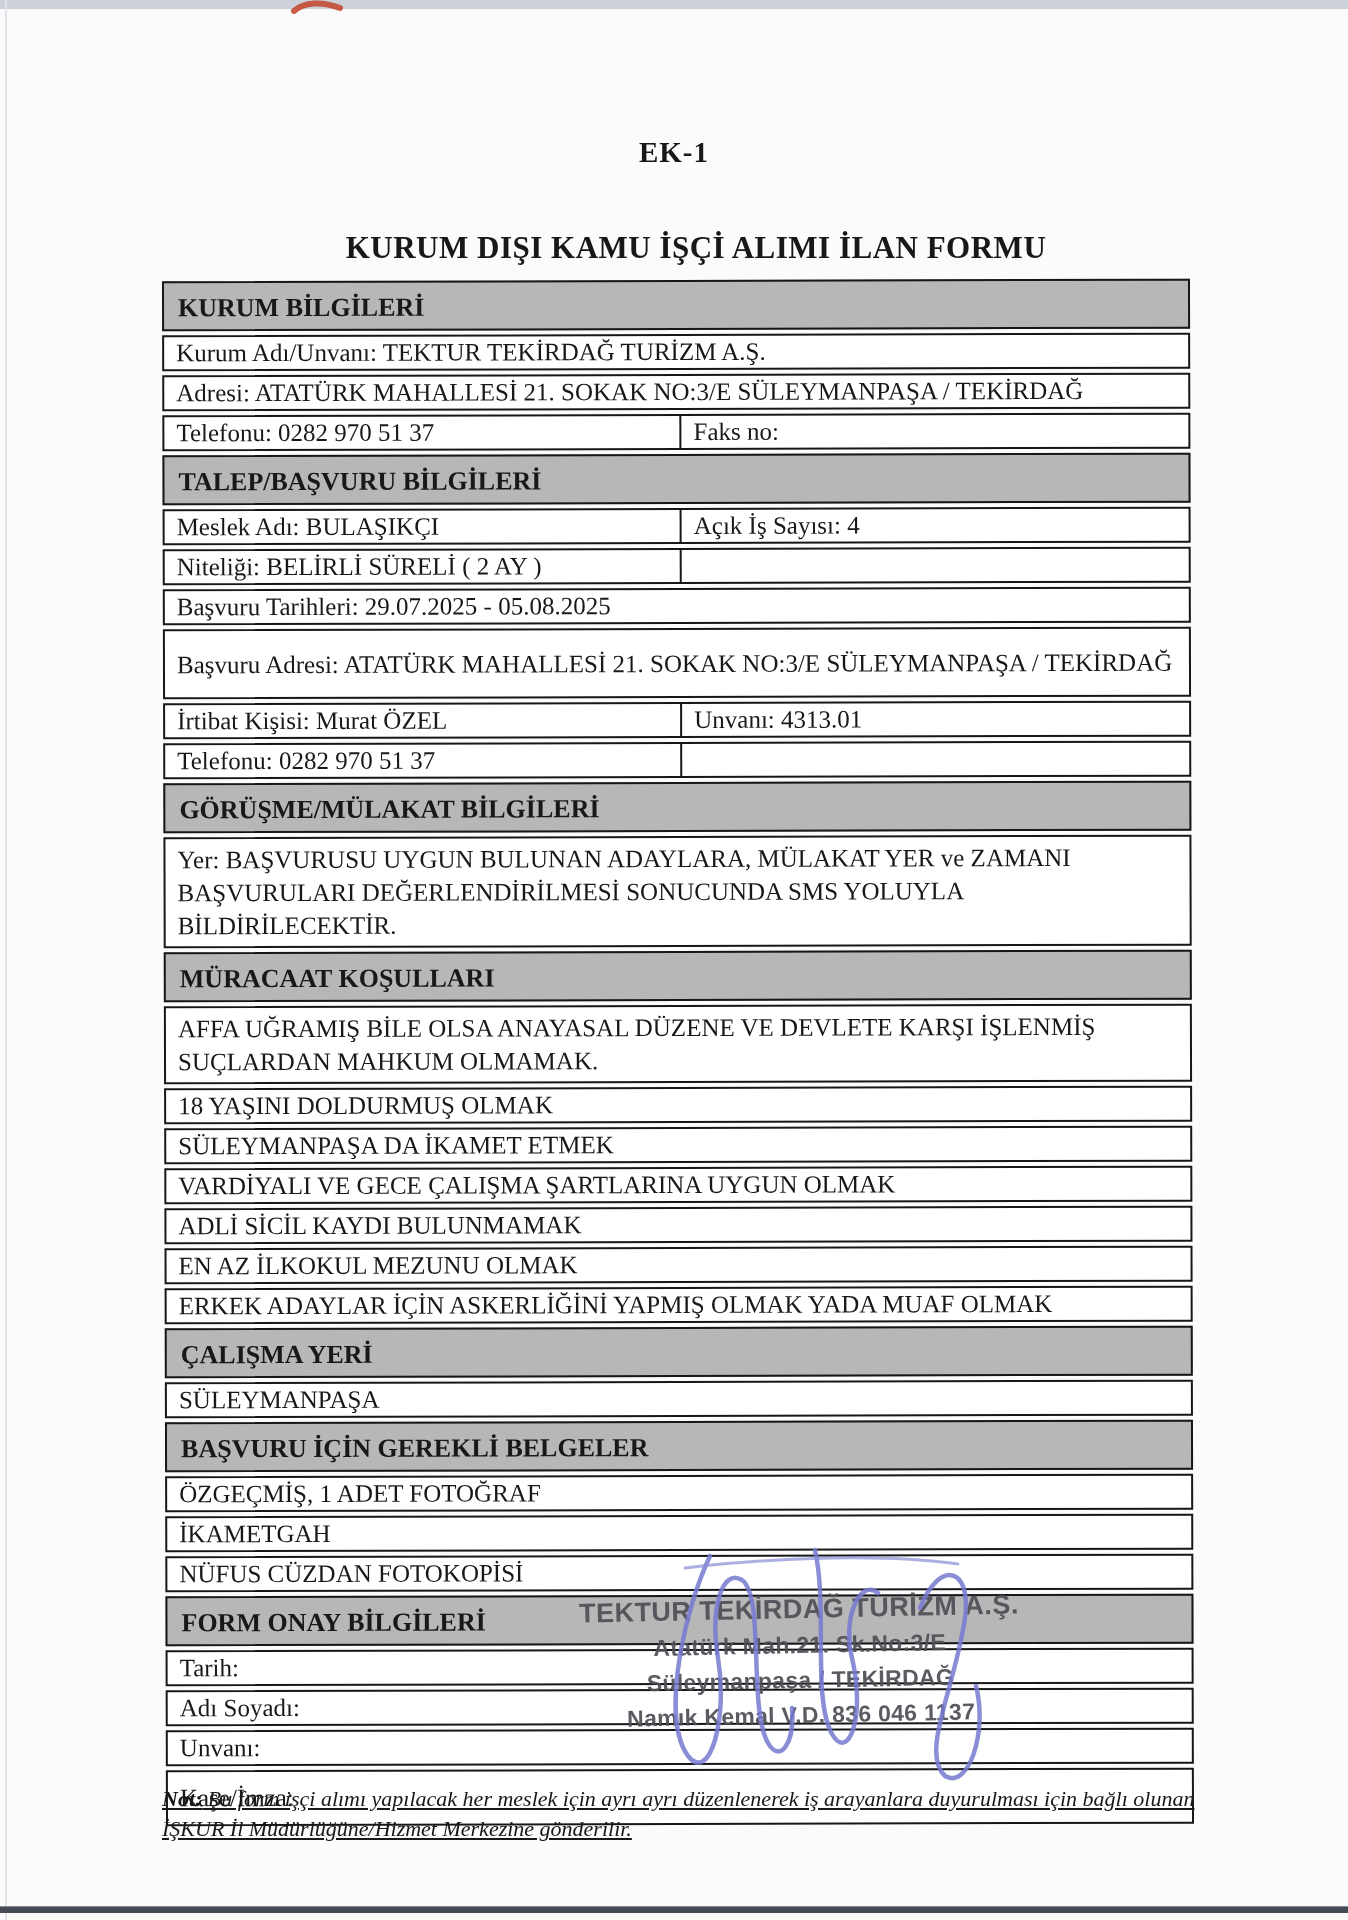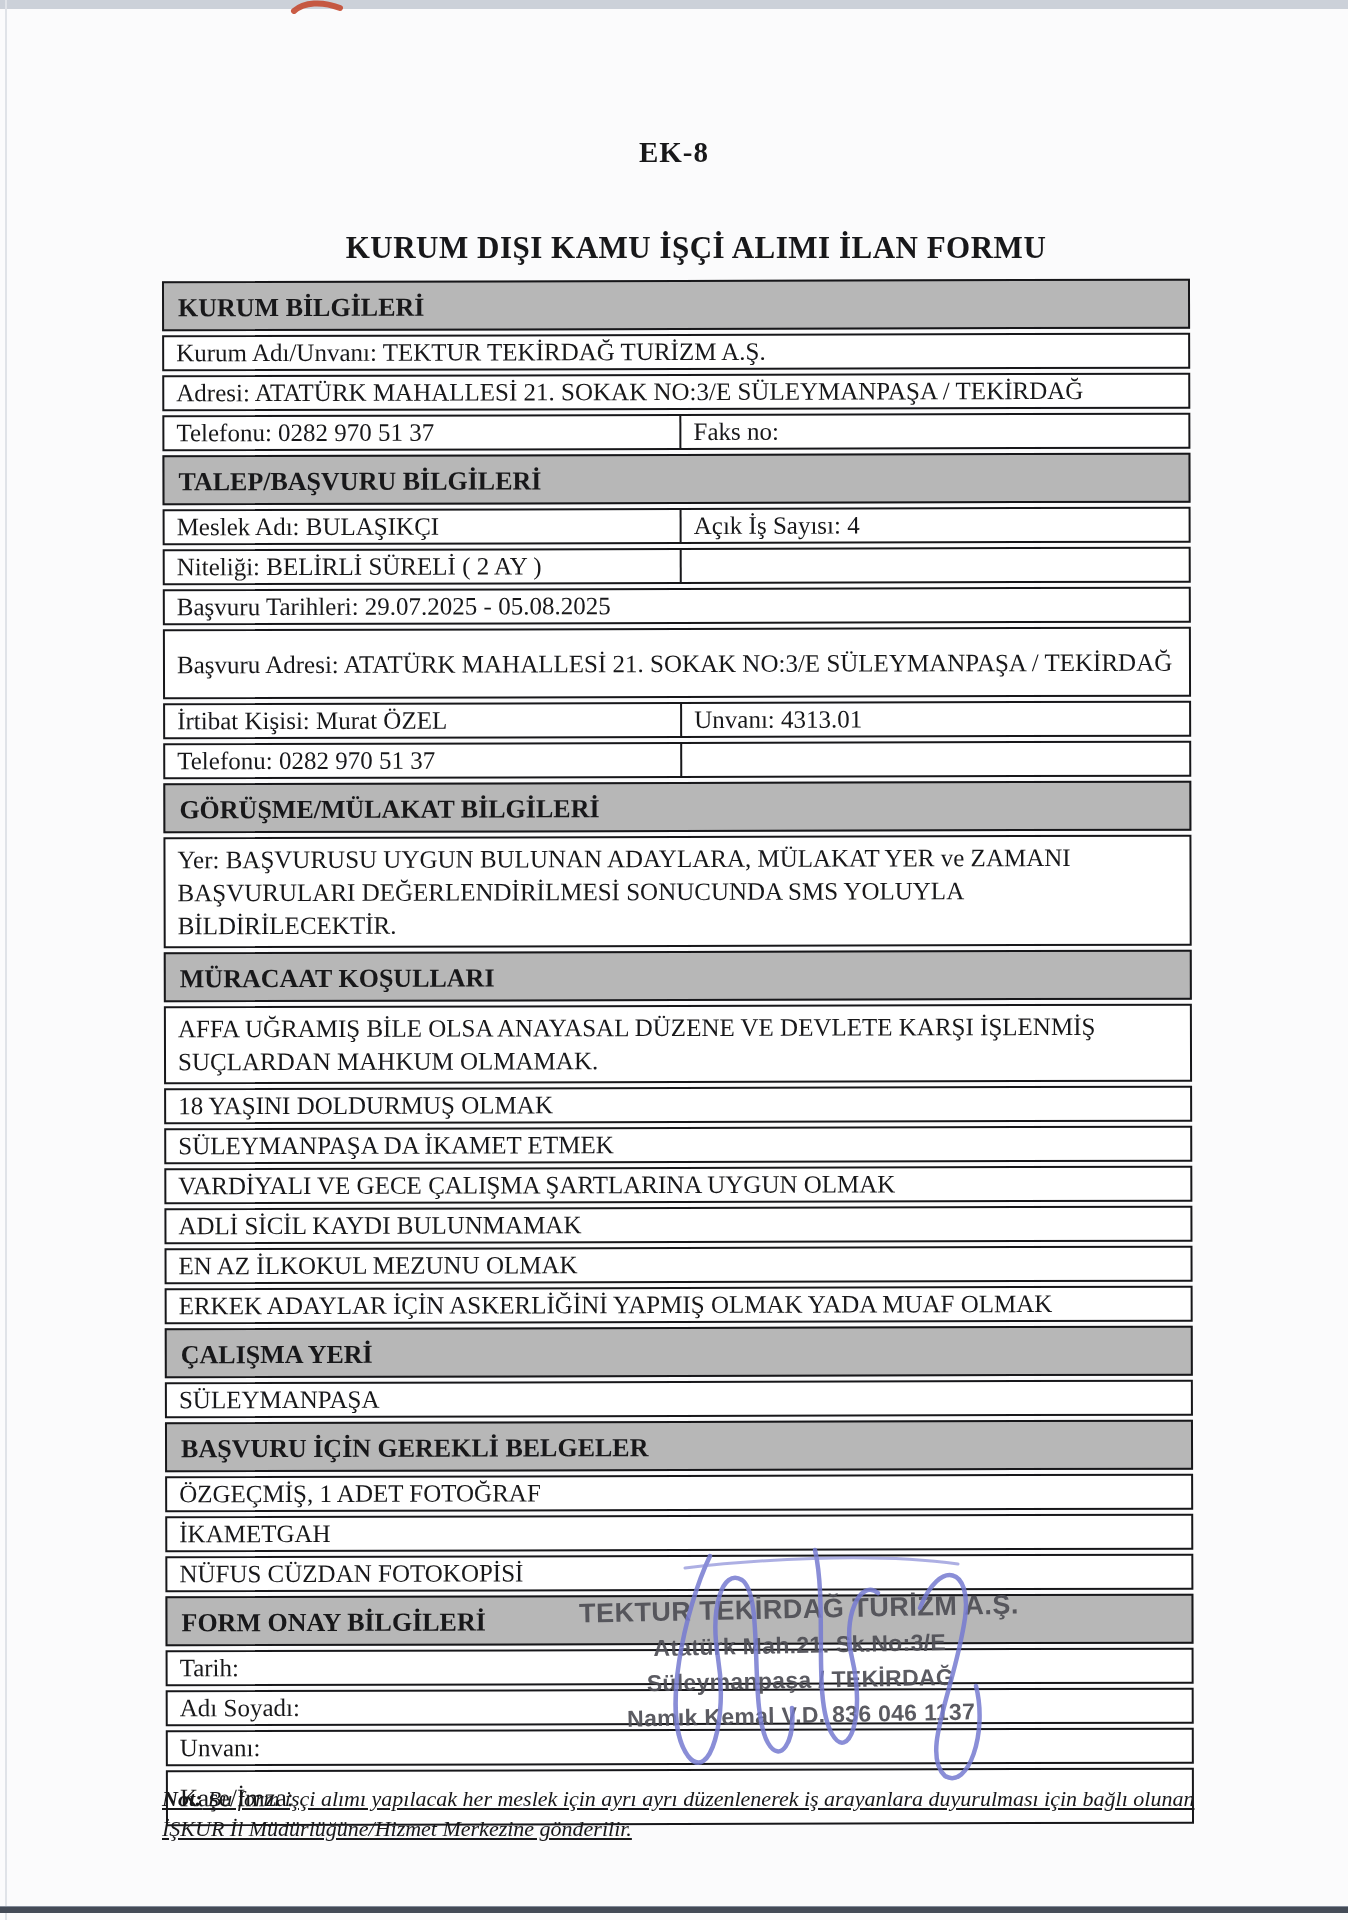--- a/index.html
+++ b/index.html
@@ -56,21 +56,21 @@
 </head>
 <body>
 
 <div class="top-strip"></div>
 <div class="left-edge"></div>
 
 <svg class="pen-mark" width="60" height="14" viewBox="0 0 60 14">
   <path d="M6 11 C16 2, 34 1, 52 8" fill="none" stroke="#c44a31" stroke-width="6" stroke-linecap="round" opacity="0.9"></path>
 </svg>
 
-<div class="doc-tag">EK-8</div>
+<div class="doc-tag">EK-1</div>
 <div class="doc-title">KURUM DIŞI KAMU İŞÇİ ALIMI İLAN FORMU</div>
 
 <div class="form-table" id="form-table">
     <div class="trow section">KURUM BİLGİLERİ</div>
     <div class="trow plain">Kurum Adı/Unvanı: TEKTUR TEKİRDAĞ TURİZM A.Ş.</div>
     <div class="trow plain">Adresi: ATATÜRK MAHALLESİ 21. SOKAK NO:3/E SÜLEYMANPAŞA / TEKİRDAĞ</div>
     <div class="trow split">
       <div class="cell left">Telefonu: 0282 970 51 37</div>
       <div class="cell right">Faks no:</div>
     </div>

